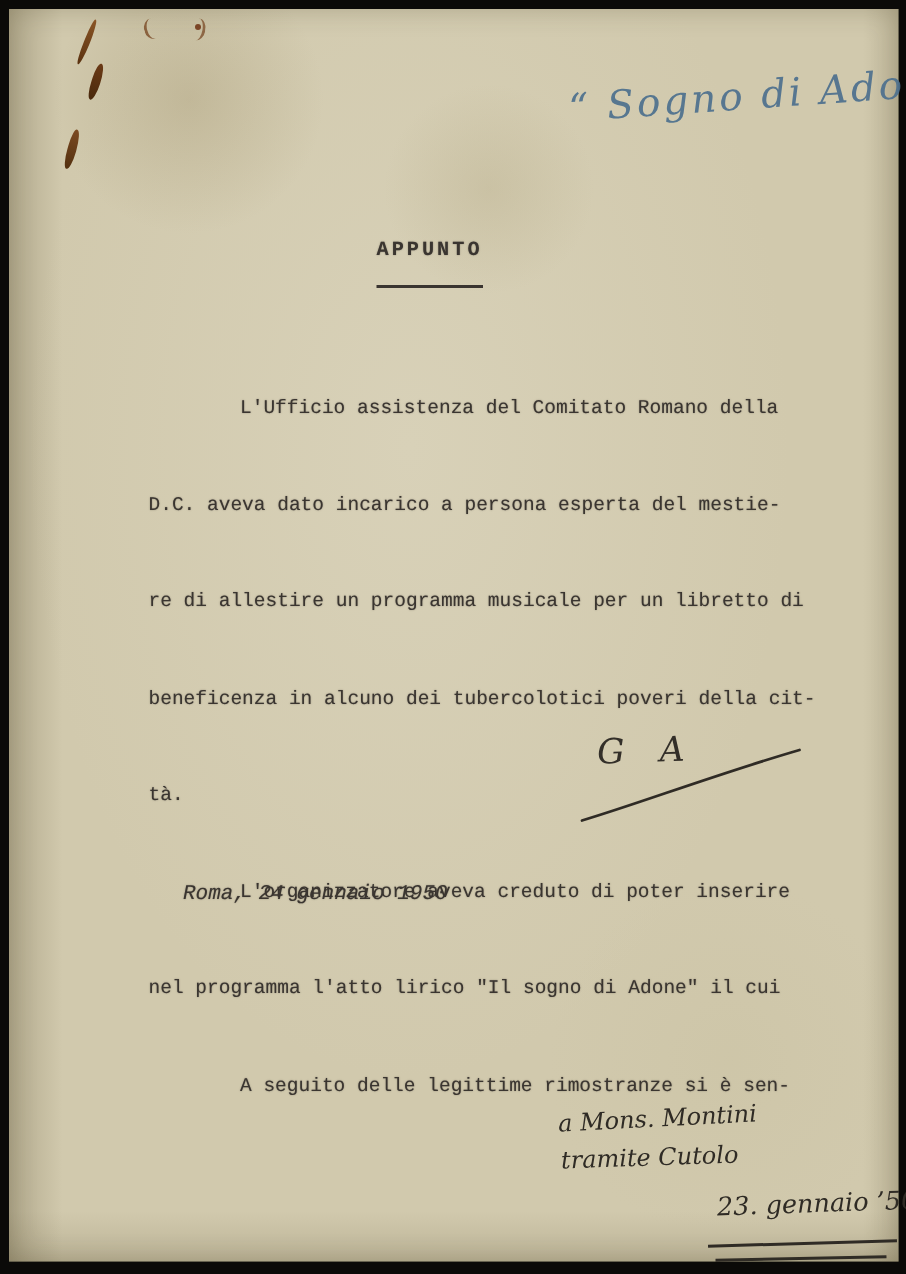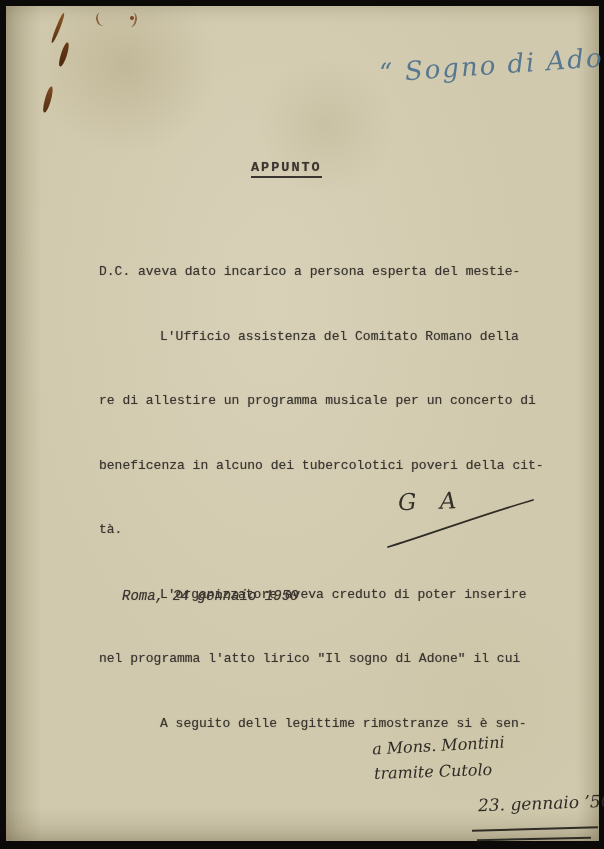--- a/index.html
+++ b/index.html
@@ -30,21 +30,21 @@
     position: absolute;
     color: #3a3530;
     text-shadow: 0 0 1px rgba(58,53,48,0.55);
   }
   .memo-title {
     left: 251px; top: 160px;
     font-size: 13.5px;
     font-weight: bold;
     letter-spacing: 2px;
     border-bottom: 2px solid #3a3530;
-    padding-bottom: 1px;
+    padding-bottom: 15px;
   }
   .memo-body {
     left: 99px; top: 218px;
     width: 456px;
     font-size: 13px;
     line-height: 21.5px;
     white-space: pre;
   }
   .memo-body .line { display: block; }
   .memo-body .indent { padding-left: 61px; }
@@ -100,23 +100,23 @@
   <div class="ink-stain stain-c"></div>
   <div class="ink-stain stain-d"></div>
   <div class="ink-stain stain-e"></div>
   <div class="ink-stain stain-f"></div>
 
   <div class="handwriting annot-top">“ Sogno di Adone „</div>
 
   <div class="typewriter memo-title">APPUNTO</div>
 
   <div class="typewriter memo-body">
+    <span class="line indent">L'Ufficio assistenza del Comitato Romano della</span>
     <span class="line">D.C. aveva dato incarico a persona esperta del mestie-</span>
-    <span class="line indent">L'Ufficio assistenza del Comitato Romano della</span>
-    <span class="line">re di allestire un programma musicale per un concerto di</span>
+    <span class="line">re di allestire un programma musicale per un libretto di</span>
     <span class="line">beneficenza in alcuno dei tubercolotici poveri della cit-</span>
     <span class="line">tà.</span>
     <span class="line indent">L'organizzatore aveva creduto di poter inserire</span>
     <span class="line">nel programma l'atto lirico "Il sogno di Adone" il cui</span>
     <span class="line indent">A seguito delle legittime rimostranze si è sen-</span>
     
     
   </div>
 
   <div class="handwriting sig-initials">G A</div>

